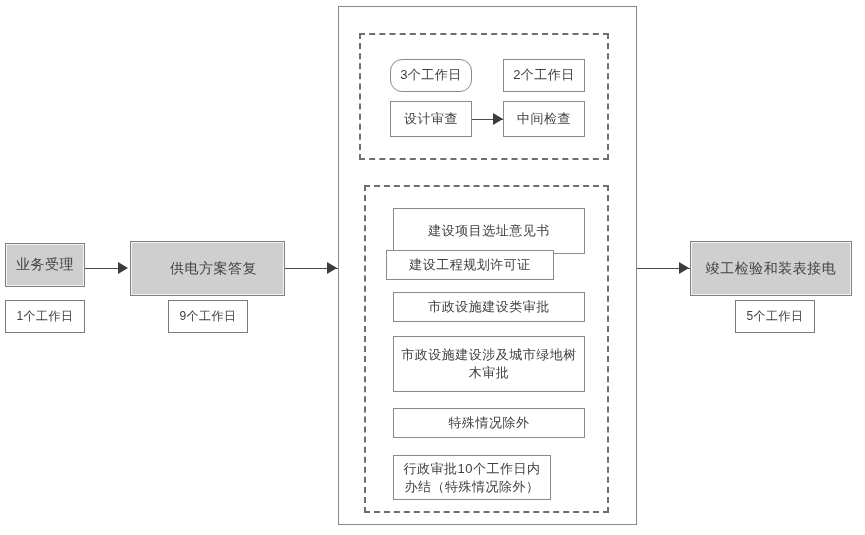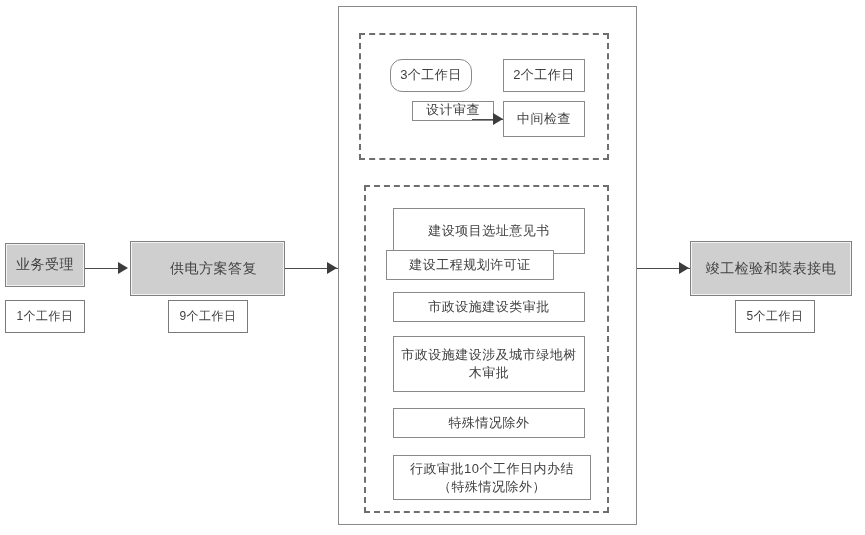--- a/index.html
+++ b/index.html
@@ -106,21 +106,21 @@
   <div class="conn" style="left:285px; top:268px; width:53px;"></div>
   <div class="arrowhead" style="left:327px; top:262px;"></div>
 
   <div class="outer-box" style="left:338px; top:6px; width:299px; height:519px;"></div>
 
   <div class="dashed-box" style="left:359px; top:33px; width:250px; height:127px;"></div>
 
   <div class="node subbox" style="left:390px; top:59px; width:82px; height:33px;border-radius:12px;">
     <span>3个工作日</span>
   </div>
-  <div class="node subbox" style="left:412px; top:101px; width:82px; height:20px;font-family:Liberation Mono, monospace;">
+  <div class="node subbox" style="left:390px; top:101px; width:82px; height:36px;">
     <span>设计审查</span>
   </div>
 
   <div class="conn" style="left:472px; top:119px; width:31px;"></div>
   <div class="arrowhead" style="left:493px; top:113px;"></div>
 
   <div class="node subbox" style="left:503px; top:59px; width:82px; height:33px;">
     <span>2个工作日</span>
   </div>
   <div class="node subbox" style="left:503px; top:101px; width:82px; height:36px;">
@@ -137,21 +137,21 @@
   </div>
   <div class="node subbox" style="left:393px; top:292px; width:192px; height:30px;">
     <span>市政设施建设类审批</span>
   </div>
   <div class="node subbox two-line" style="left:393px; top:336px; width:192px; height:56px;">
     <span>市政设施建设涉及城市绿地树木审批</span>
   </div>
   <div class="node subbox" style="left:393px; top:408px; width:192px; height:30px;">
     <span>特殊情况除外</span>
   </div>
-  <div class="node subbox two-line" style="left:393px; top:455px; width:198px; height:45px;">
+  <div class="node subbox two-line" style="left:393px; top:455px; width:158px; height:45px;">
     <span>行政审批10个工作日内办结（特殊情况除外）</span>
   </div>
 
   <div class="conn" style="left:637px; top:268px; width:53px;"></div>
   <div class="arrowhead" style="left:679px; top:262px;"></div>
 
   <div class="node stage" style="left:690px; top:241px; width:162px; height:55px;">
     <span>竣工检验和装表接电</span>
   </div>
   <div class="node chip" style="left:735px; top:300px; width:80px; height:33px;">

